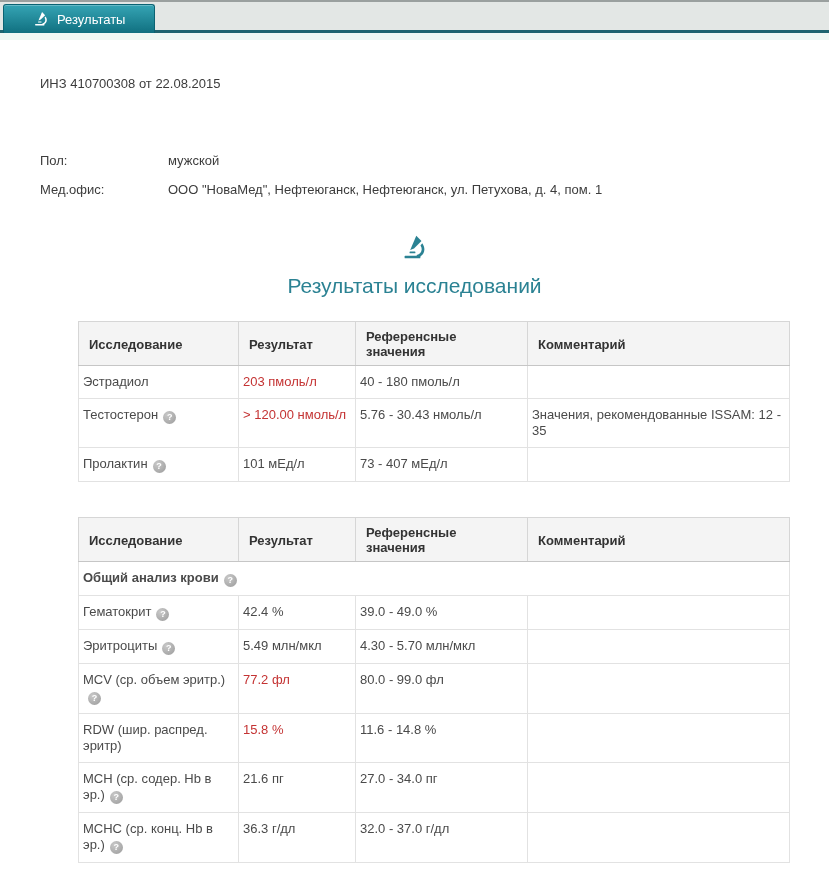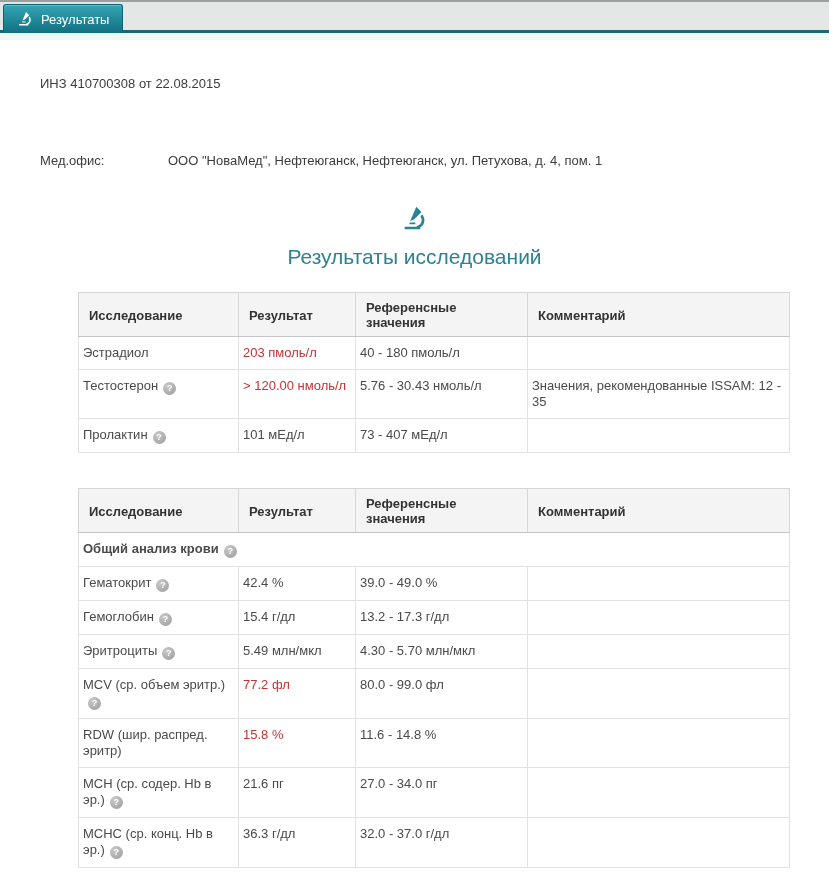--- a/index.html
+++ b/index.html
@@ -23,21 +23,21 @@
   }
   .tab {
     position: absolute;
     left: 3px; top: 2px; bottom: -3px;
     min-width: 112px;
     background: linear-gradient(#35a4b4, #107080);
     border: 1px solid #0b6373;
     border-bottom: none;
     border-radius: 3px 3px 0 0;
     display: flex; align-items: center; gap: 8px;
-    padding: 0 13px;
+    padding: 0 29px;
     color: #ffffff;
     box-shadow: inset 0 1px 0 rgba(255,255,255,.25);
     cursor: pointer;
   }
   .tab .micro-icon svg { width: 16px; height: 16px; display: block; }
   .tab-label { font-size: 13px; }
   .strip { height: 7px; background: #eef8f4; }
 
   
   .content { padding: 0 40px; }
@@ -131,20 +131,24 @@
   </div>
 </div>
 <div class="strip"></div>
 
 <div class="content">
 
   <div class="inz-line">ИНЗ 410700308 от 22.08.2015</div>
 
   <div class="patient">
     <div class="info-row">
+      <div class="info-label">Пол:</div>
+      <div class="info-value">мужской</div>
+    </div>
+    <div class="info-row">
       <div class="info-label">Мед.офис:</div>
       <div class="info-value">ООО "НоваМед", Нефтеюганск, Нефтеюганск, ул. Петухова, д. 4, пом. 1</div>
     </div>
   </div>
 
   <div class="section-heading">
     <span class="micro-icon">
       <svg viewBox="0 0 24 24" fill="#2b8293">
           <use href="#microscope"></use>
         </svg>
@@ -196,26 +200,20 @@
         <tr>
           <td colspan="4" class="group-cell">Общий анализ крови<span class="help">?</span></td>
         </tr>
         <tr>
           <td class="col0">Гематокрит<span class="help">?</span></td>
           <td class="col1"><span>42.4 %</span></td>
           <td class="col2">39.0 - 49.0 %</td>
           <td class="col3"></td>
         </tr>
         <tr>
-          <td class="col0">Гемоглобин<span class="help">?</span></td>
-          <td class="col1"><span>15.4 г/дл</span></td>
-          <td class="col2">13.2 - 17.3 г/дл</td>
-          <td class="col3"></td>
-        </tr>
-        <tr>
           <td class="col0">Эритроциты<span class="help">?</span></td>
           <td class="col1"><span>5.49 млн/мкл</span></td>
           <td class="col2">4.30 - 5.70 млн/мкл</td>
           <td class="col3"></td>
         </tr>
         <tr>
           <td class="col0">MCV (ср. объем эритр.)<span class="help">?</span></td>
           <td class="col1"><span class="abnormal">77.2 фл</span></td>
           <td class="col2">80.0 - 99.0 фл</td>
           <td class="col3"></td>

